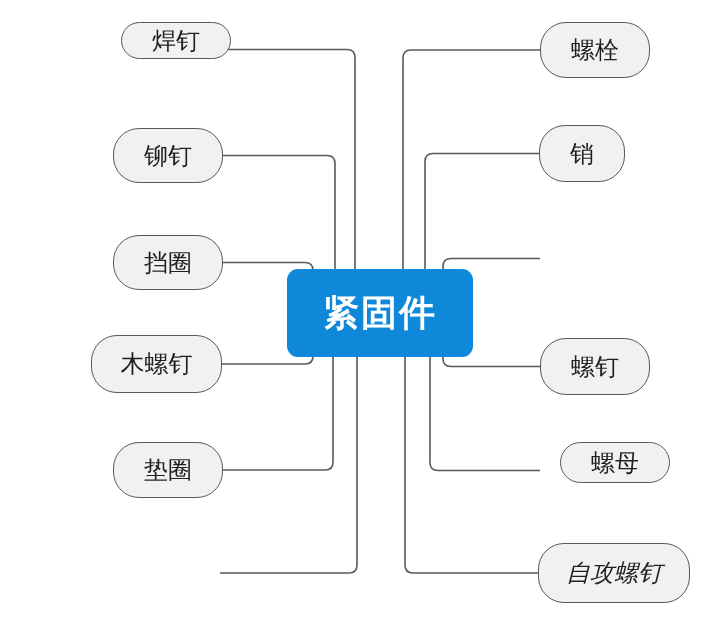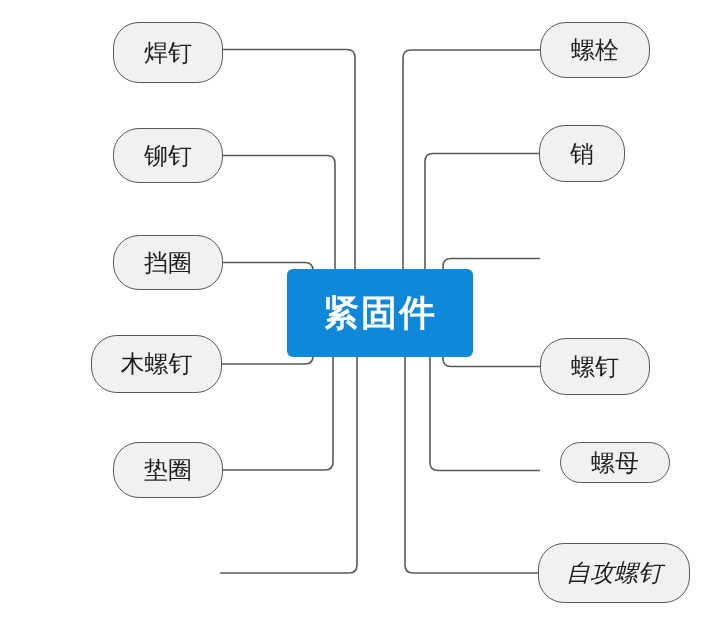--- a/index.html
+++ b/index.html
@@ -24,24 +24,24 @@
     white-space:nowrap;
     cursor:default;
   }
   .center{
     position:absolute;z-index:3;
     left:287px;top:269px;width:186px;height:88px;
     display:flex;align-items:center;justify-content:center;
     background:var(--center-bg);
     color:var(--center-text);
     font-size:36px;font-weight:700;letter-spacing:2px;
-    border-radius:6px;
+    border-radius:11px;
     box-sizing:border-box;
   }
-  .n-l1{left:113px;top:22px;width:110px;height:61px;}
+  .n-l1{left:121px;top:22px;width:110px;height:37px;}
   .n-l2{left:113px;top:128px;width:110px;height:55px;}
   .n-l3{left:113px;top:235px;width:110px;height:55px;}
   .n-l4{left:91px;top:335px;width:131px;height:58px;}
   .n-l5{left:113px;top:442px;width:110px;height:56px;}
   .n-l6{left:18px;top:543px;width:202px;height:60px;}
   .n-r1{left:540px;top:22px;width:110px;height:56px;}
   .n-r2{left:539px;top:125px;width:86px;height:57px;}
   .n-r3{left:540px;top:230px;width:110px;height:57px;}
   .n-r4{left:540px;top:338px;width:110px;height:57px;}
   .n-r5{left:560px;top:442px;width:110px;height:41px;}

